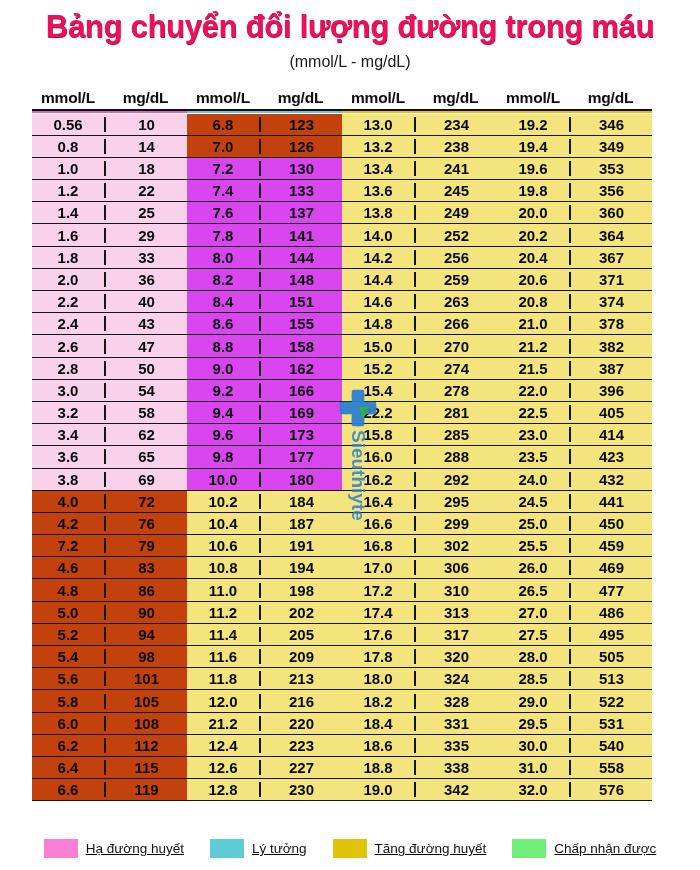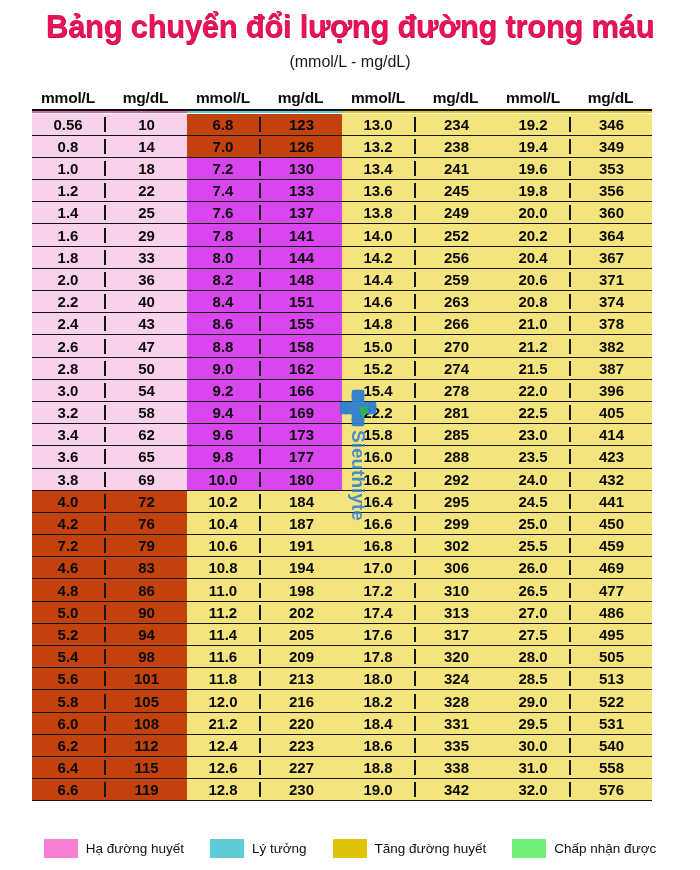--- a/index.html
+++ b/index.html
@@ -71,20 +71,21 @@
   .grp-cyan   {background:#c2410c;}
   .grp-green  {background:#d946ef;}
   .grp-yellow {background:#f3e47e;}
   .legend{
     position:absolute;
     left:0;right:0;bottom:12px;
     display:flex;
     justify-content:center;
     align-items:center;
     gap:26px;
+    text-decoration:underline;
   }
   .legend-item{display:flex;align-items:center;gap:8px;}
   .swatch{width:34px;height:19px;display:block;}
   .legend-label{font-size:13.5px;color:#111;font-weight:500;white-space:nowrap;}
   .watermark{
     position:absolute;
     left:330px;top:388px;
     width:56px;
     display:flex;
     flex-direction:column;

